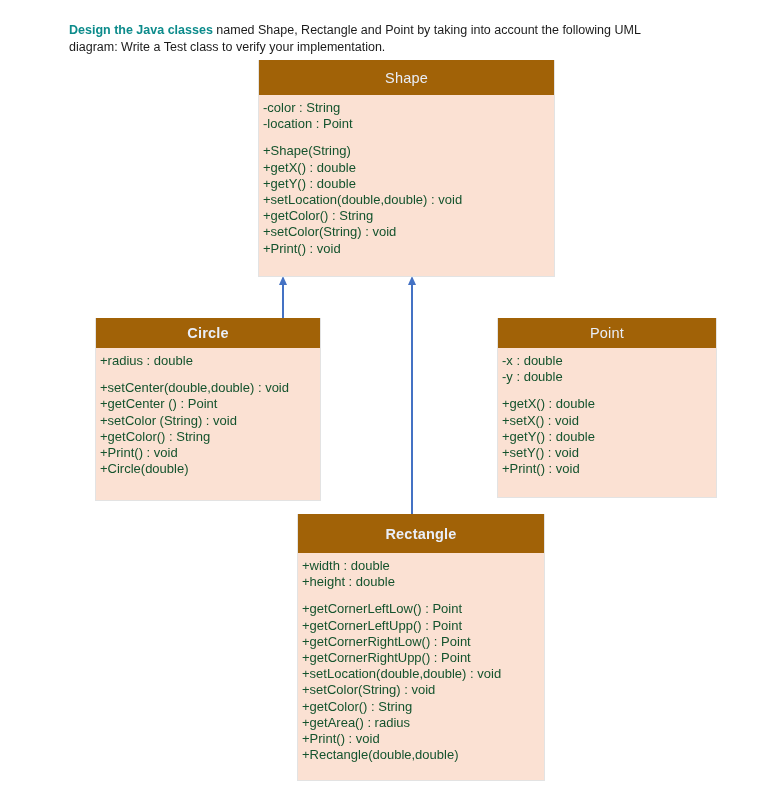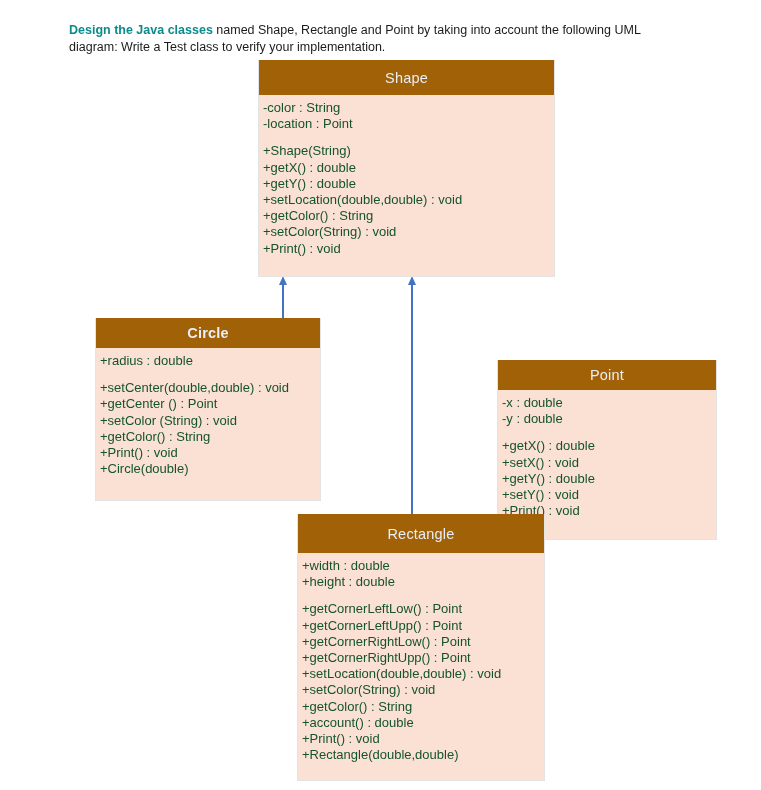--- a/index.html
+++ b/index.html
@@ -69,24 +69,24 @@
   }
   .uml-gap {
     height: 11px;
   }
 
   
   #box-shape      { left: 258px; top: 60px;  width: 297px; height: 217px; }
   #box-shape   .uml-header { height: 35px; }
   #box-circle     { left: 95px;  top: 318px; width: 226px; height: 183px; }
   #box-circle  .uml-header { height: 30px; font-weight: bold; }
-  #box-point      { left: 497px; top: 318px; width: 220px; height: 180px; margin-top: 42px; }
+  #box-point      { left: 497px; top: 318px; width: 220px; height: 180px; }
   #box-point   .uml-header { height: 30px; }
   #box-rectangle  { left: 297px; top: 514px; width: 248px; height: 267px; }
-  #box-rectangle .uml-header { height: 39px; }
+  #box-rectangle .uml-header { height: 39px; font-weight: bold; }
 
   
   .arrow {
     position: absolute;
     z-index: 1;
   }
   .arrow-line {
     position: absolute;
     width: 2px;
     background: #4472c4;
@@ -176,19 +176,19 @@
       <div class="uml-line">+width : double</div>
       <div class="uml-line">+height : double</div>
       <div class="uml-gap"></div>
       <div class="uml-line">+getCornerLeftLow() : Point</div>
       <div class="uml-line">+getCornerLeftUpp() : Point</div>
       <div class="uml-line">+getCornerRightLow() : Point</div>
       <div class="uml-line">+getCornerRightUpp() : Point</div>
       <div class="uml-line">+setLocation(double,double) : void</div>
       <div class="uml-line">+setColor(String) : void</div>
       <div class="uml-line">+getColor() : String</div>
-      <div class="uml-line">+account() : double</div>
+      <div class="uml-line">+getArea() : radius</div>
       <div class="uml-line">+Print() : void</div>
       <div class="uml-line">+Rectangle(double,double)</div>
     </div>
   </div>
 
 </div>
 
 </body></html>

